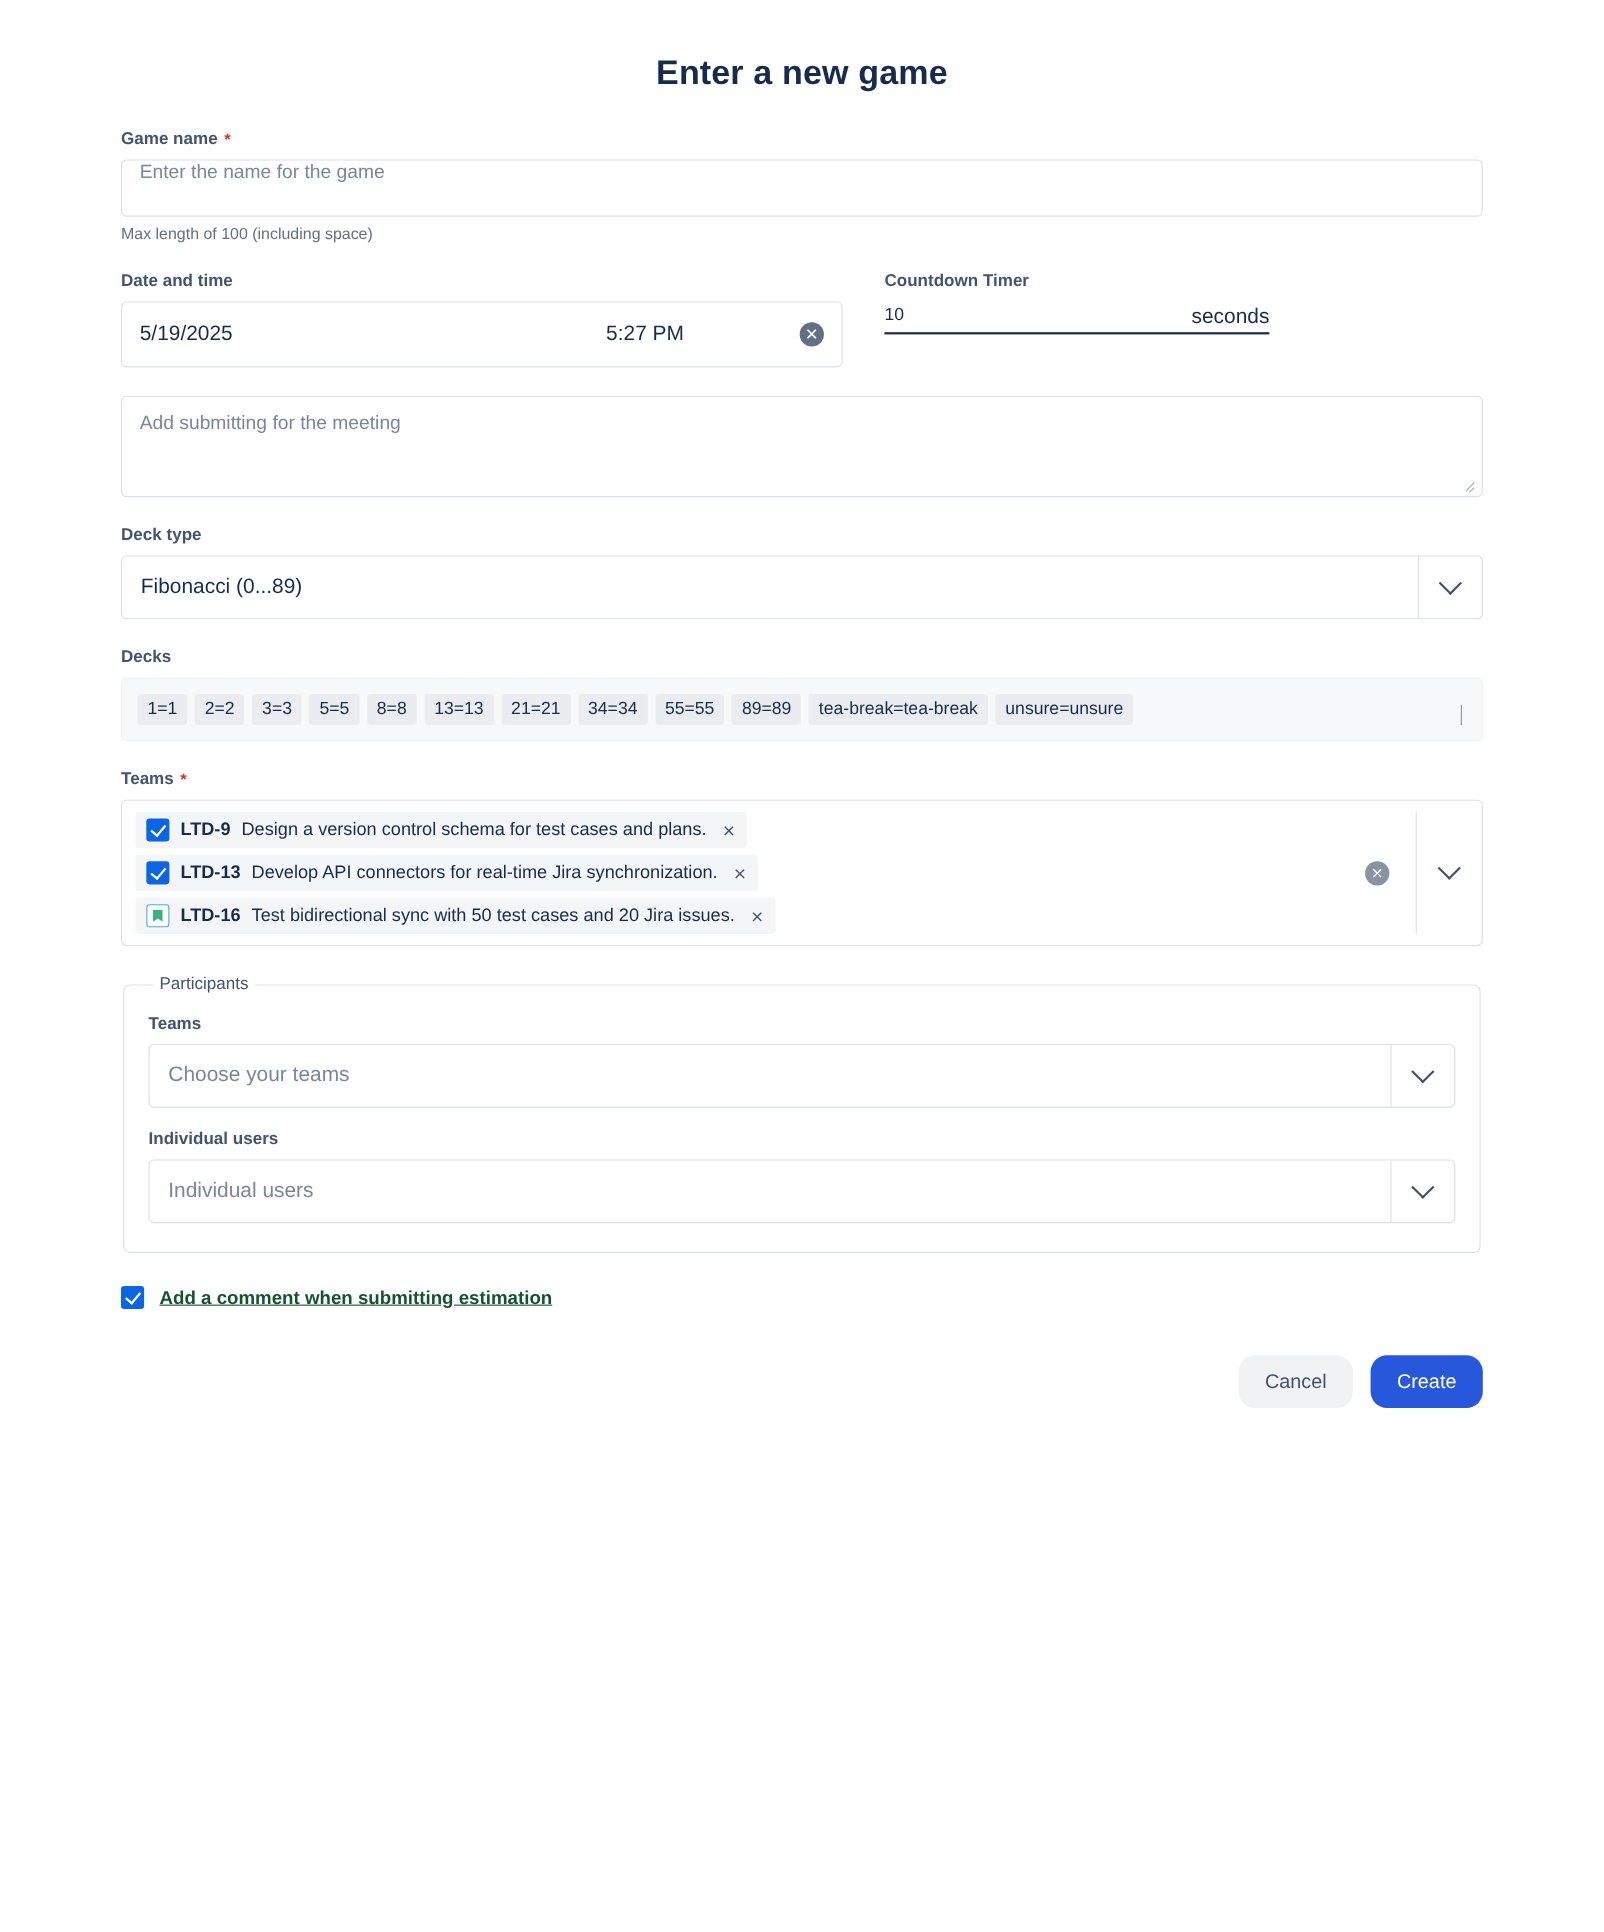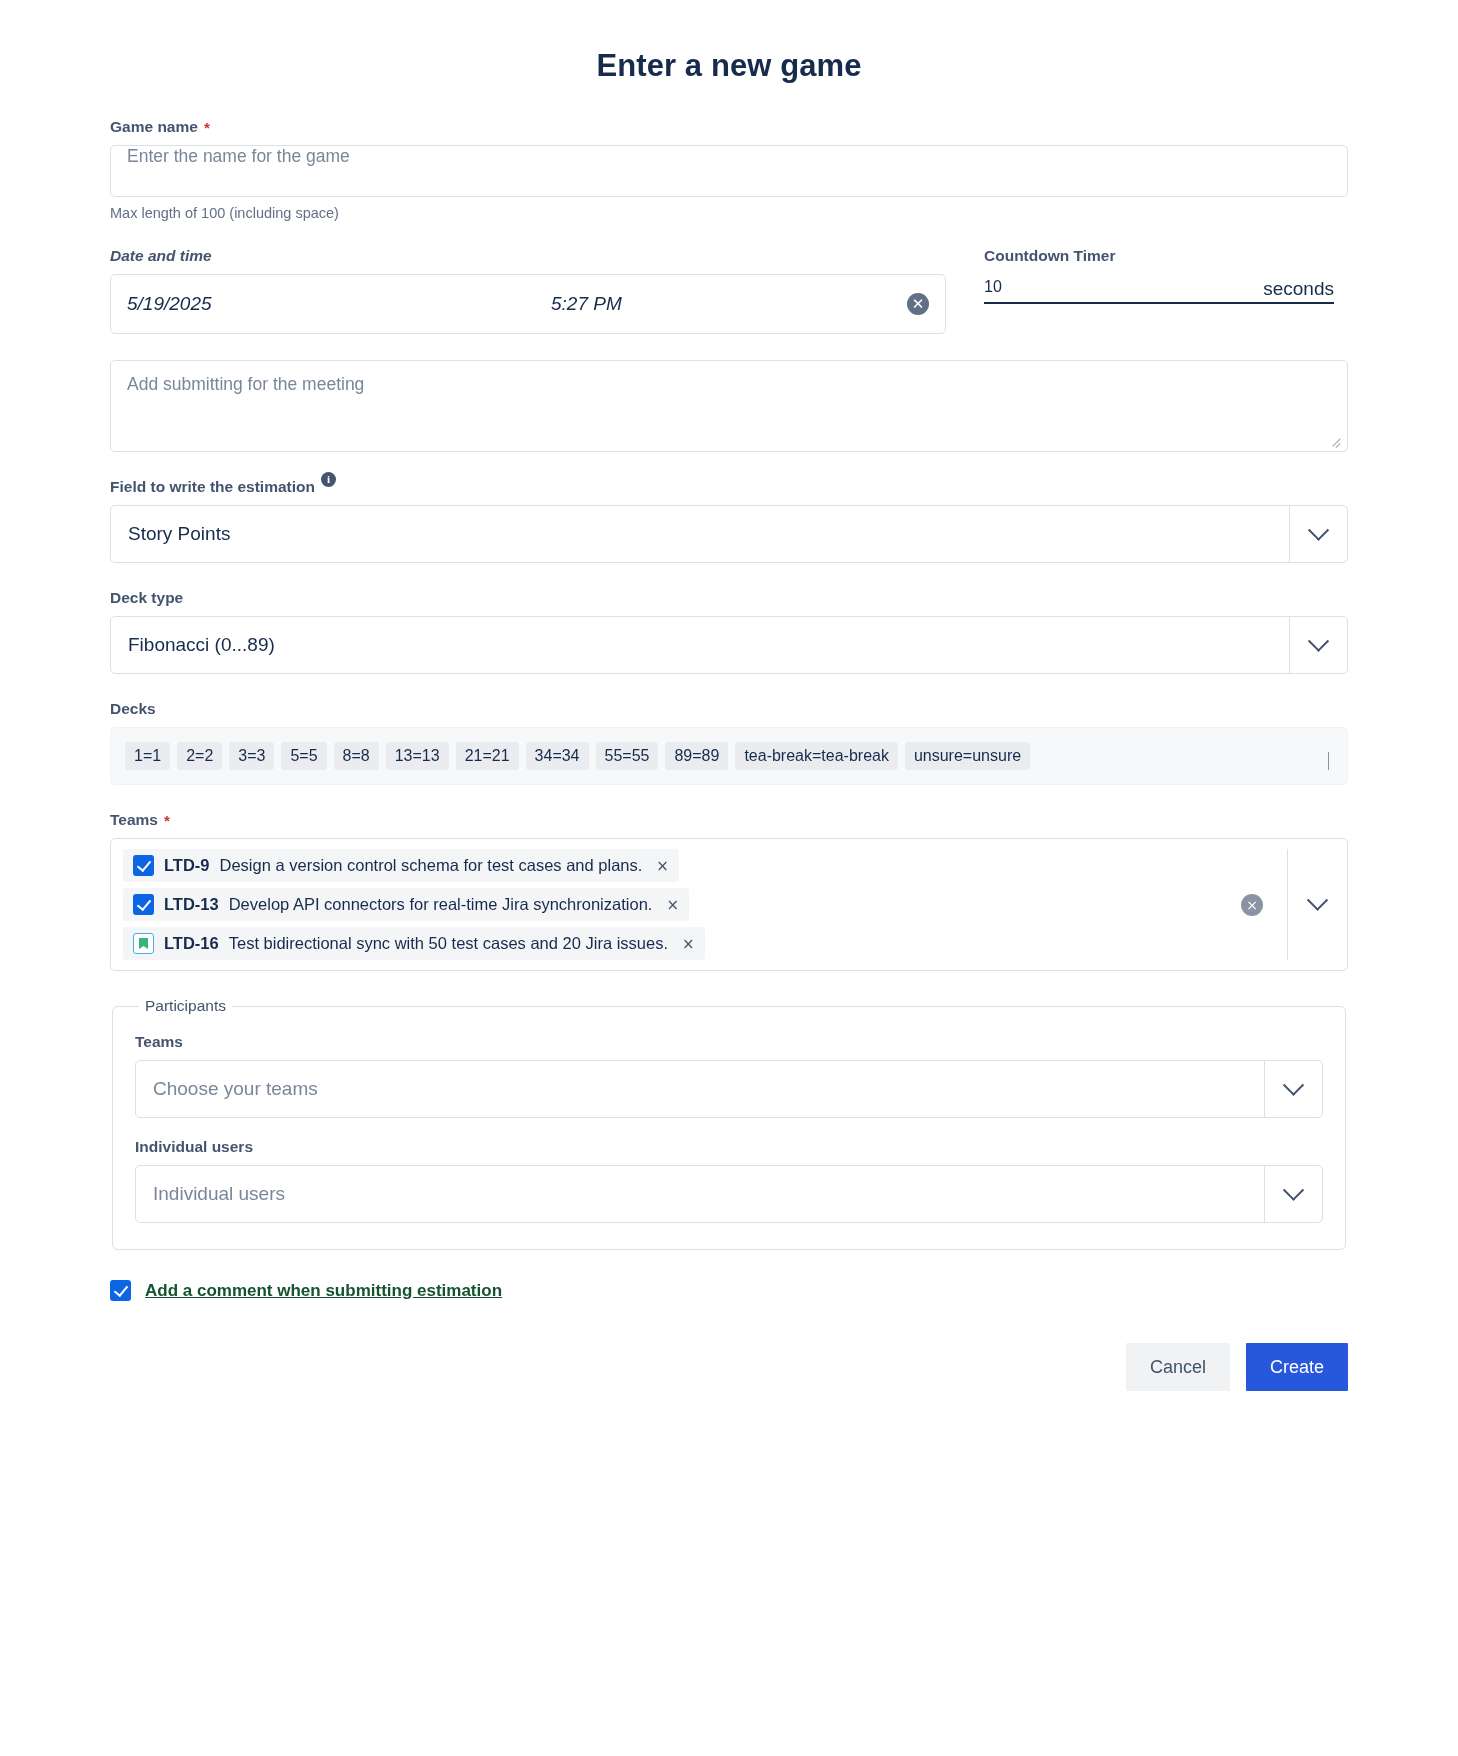--- a/index.html
+++ b/index.html
@@ -56,21 +56,21 @@
     padding: 0 16px;
     font-size: 17.5px;
   }
   .placeholder { color: #7a8699; }
   .value { color: #172B4D; }
   .row {
     display: flex;
     gap: 38px;
     align-items: flex-start;
   }
-  .col-date { width: 836px; font-style: italic; }
+  .col-date { width: 656px; }
   .col-timer { flex: 1; }
   .datetime-box {
     height: 60px;
     border: 1px solid #DCDFE4;
     border-radius: 5px;
     display: flex;
     align-items: center;
     padding: 0 16px;
     position: relative;
   }
@@ -318,21 +318,21 @@
   }
   .footer {
     display: flex;
     justify-content: flex-end;
     gap: 16px;
     margin-top: 42px;
     padding-bottom: 20px;
   }
   .btn {
     height: 48px;
-    border-radius: 1px;
+    border-radius: 15px;
     font-size: 18px;
     display: flex;
     align-items: center;
     justify-content: center;
     padding: 0 24px;
     border: none;
     cursor: pointer;
     font-family: "Liberation Sans", sans-serif;
   }
   .btn-cancel { background: #F1F2F4; color: #42526E; }
@@ -375,32 +375,20 @@
     </div>
   </div>
 
   <div class="block">
     <div class="textarea-box">
       <span class="placeholder">Add submitting for the meeting</span>
       <span class="resize-grip"></span>
     </div>
   </div>
 
-  <div class="block">
-    <div class="field-label">
-      <span>Field to write the estimation</span>
-      <span class="info-icon">i</span>
-    </div>
-    <div class="select-box">
-      <span class="value">Story Points</span>
-      <span class="select-caret">
-          <span class="caret"></span>
-        </span>
-    </div>
-  </div>
 
   <div class="block">
     <div class="field-label">Deck type</div>
     <div class="select-box">
       <span class="value">Fibonacci (0...89)</span>
       <span class="select-caret">
           <span class="caret"></span>
         </span>
     </div>
   </div>

